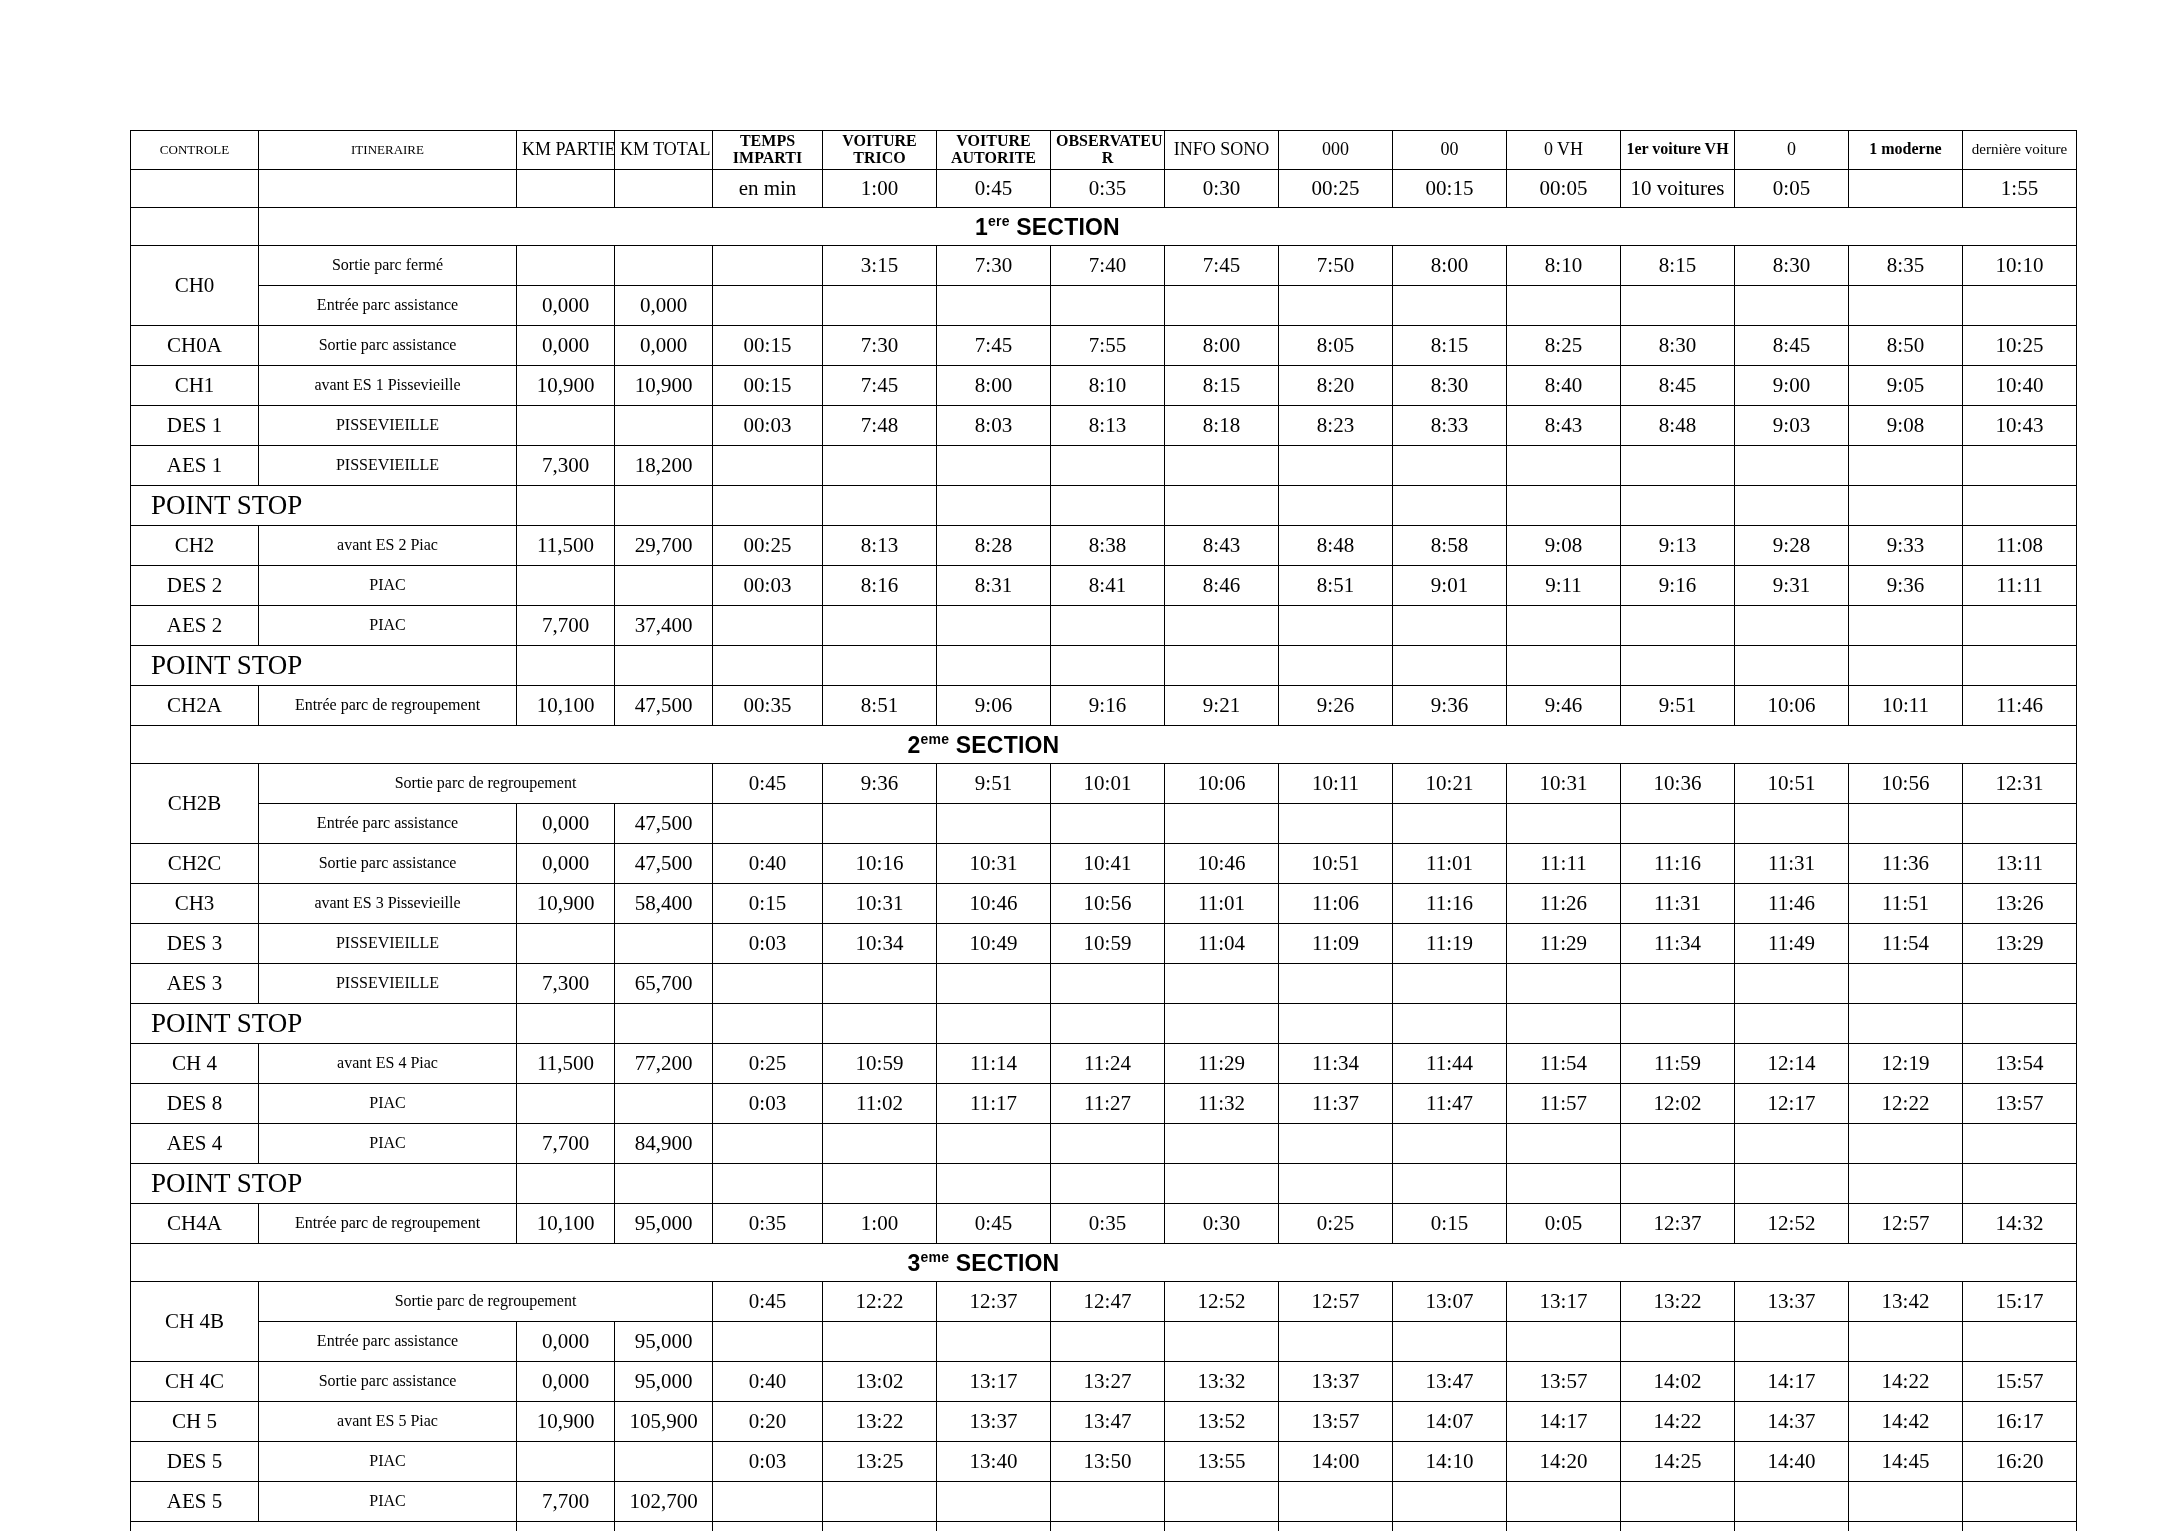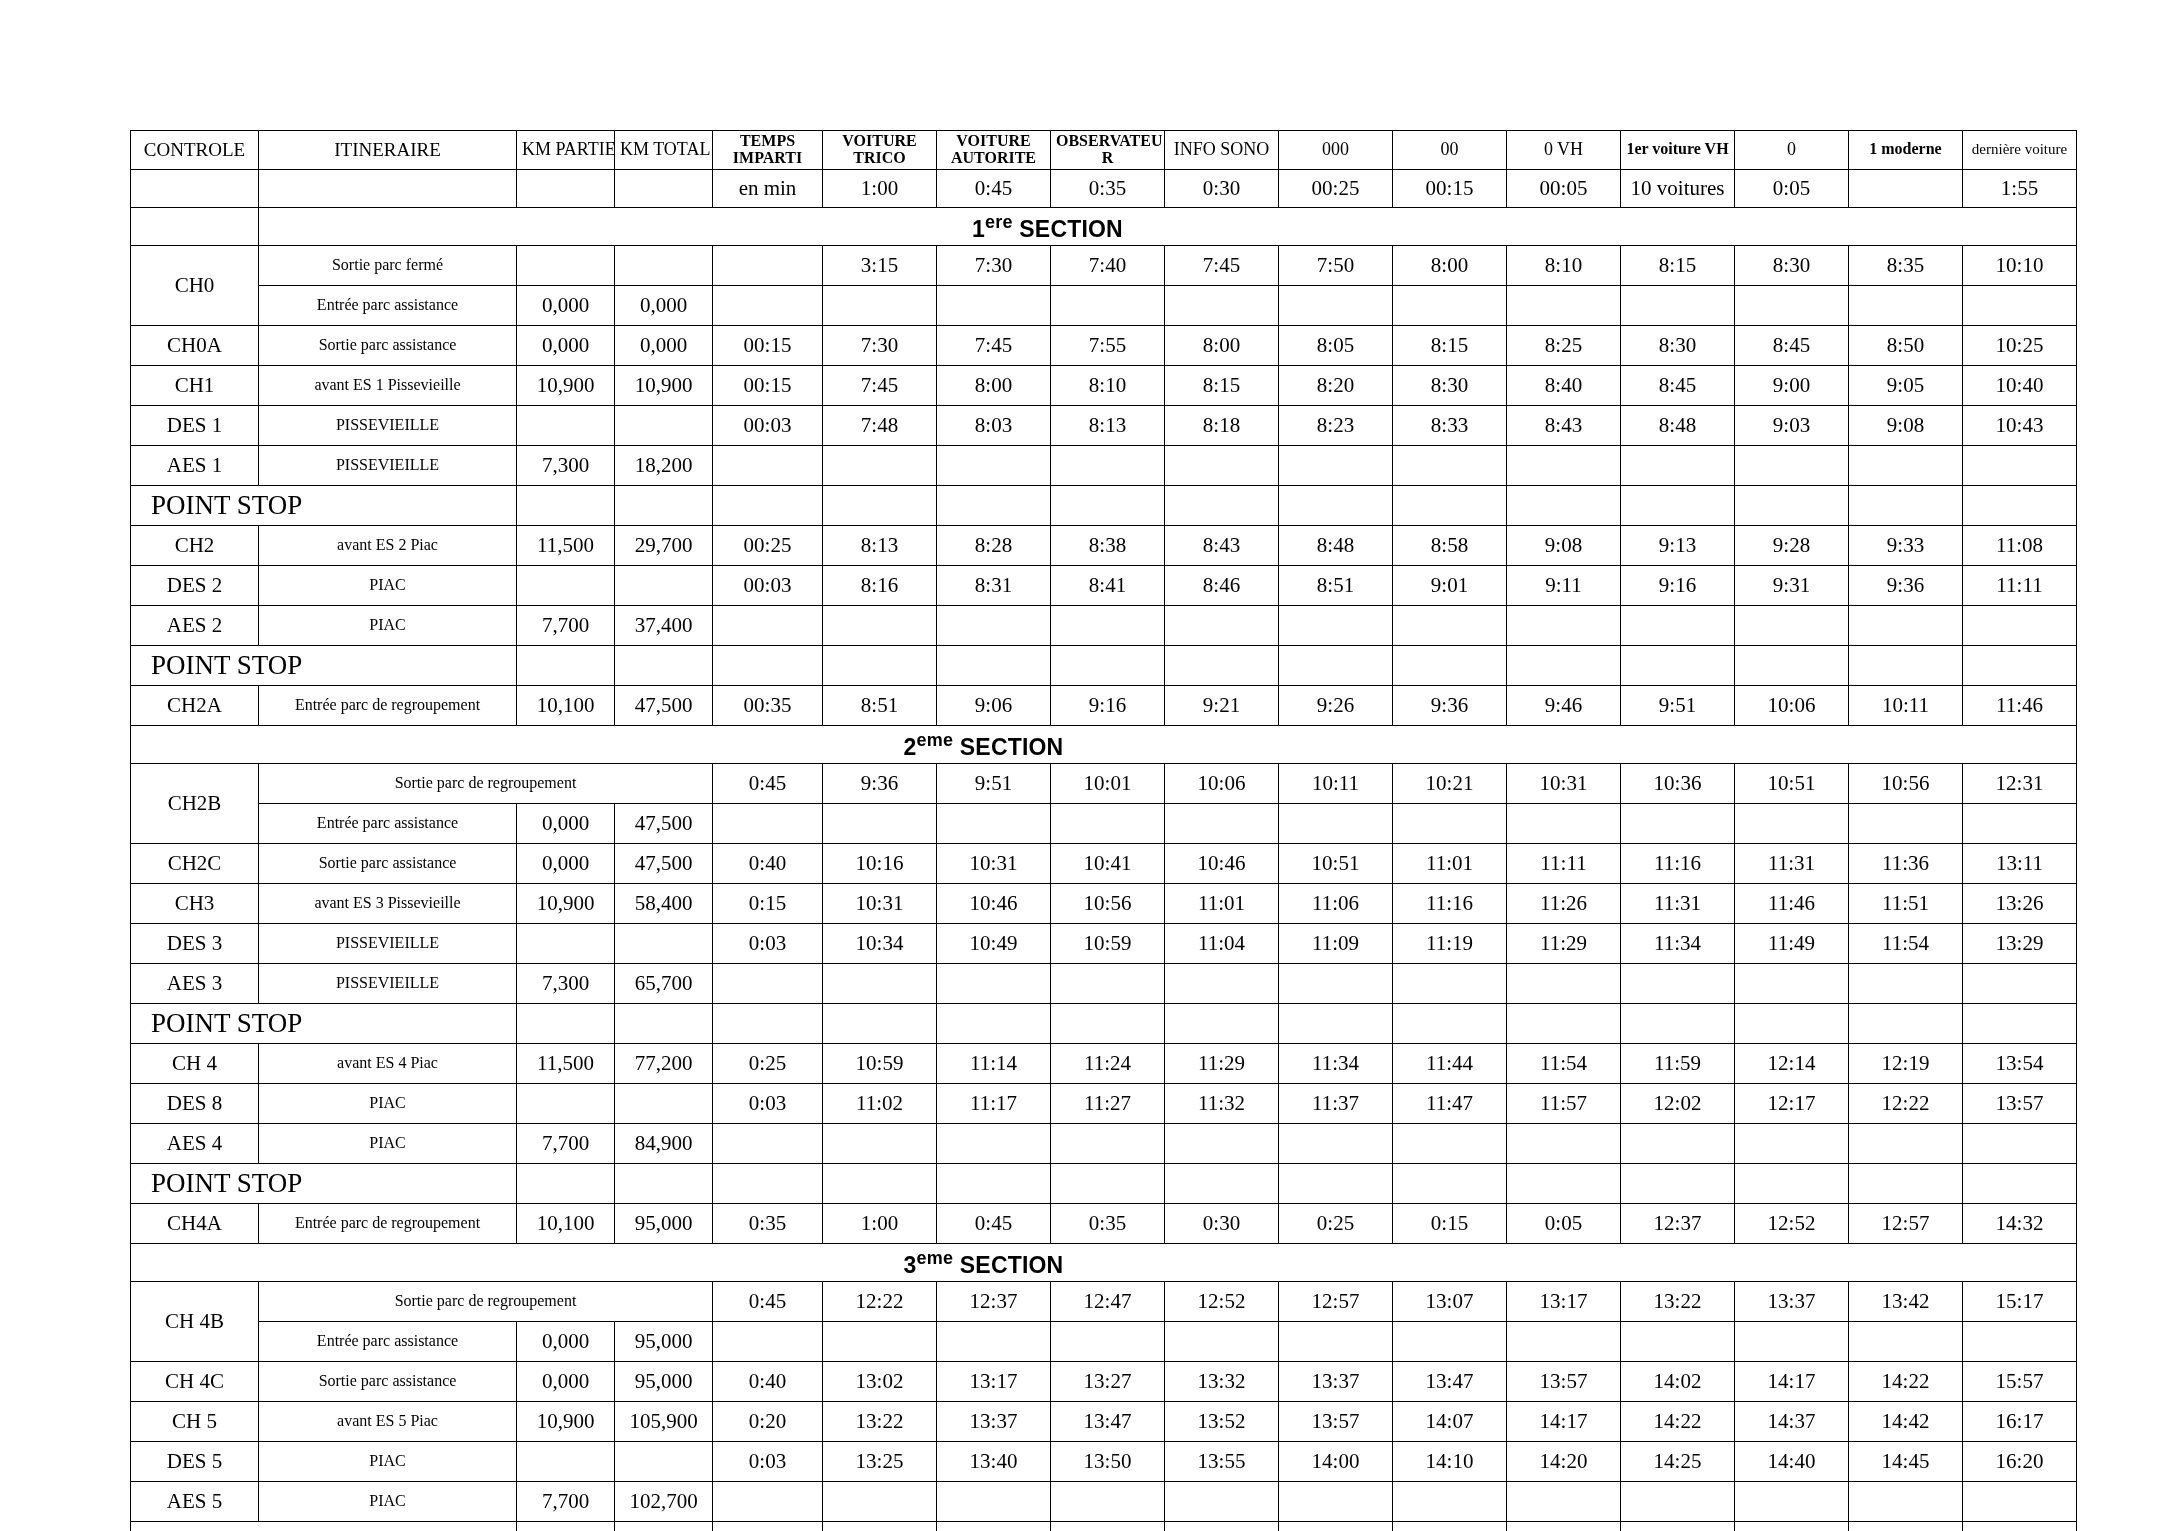--- a/index.html
+++ b/index.html
@@ -32,21 +32,21 @@
   col.c-controle{width:128px;}
   col.c-itineraire{width:258px;}
   col.c-kmp{width:98px;}
   col.c-kmt{width:98px;}
   col.c-temps{width:110px;}
   col.c-veh{width:114px;}
 
   
   .hdr td{
     height:52px;
-    font-size:19px;
+    font-size:13px;
     line-height:1.06;
     white-space:normal;
     padding:1px 3px;
   }
   .hdr td.small{font-size:18px;}
   .hdr td.tiny{font-size:16px;font-weight:bold;}
   .hdr td.xtiny{font-size:15px;}
 
   .sub td{height:38px;font-size:21px;}
 
@@ -60,21 +60,21 @@
   
   .sectionrow td{
     text-align:center;
     height:36px;
     font-size:23px;
     font-weight:bold;
     font-family:"Liberation Sans","DejaVu Sans",sans-serif;
     letter-spacing:.2px;
   }
   .sectionrow .lbl{position:relative;left:-120px;display:inline-block;}
-  .sectionrow sup{font-size:18px;vertical-align:super;}
+  .sectionrow sup{font-size:14px;vertical-align:super;}
 
   
   .psrow td.ps{
     text-align:left;
     font-size:27px;
     padding-left:20px;
   }
 
   .tallctrl{font-size:21px;}
 </style>

